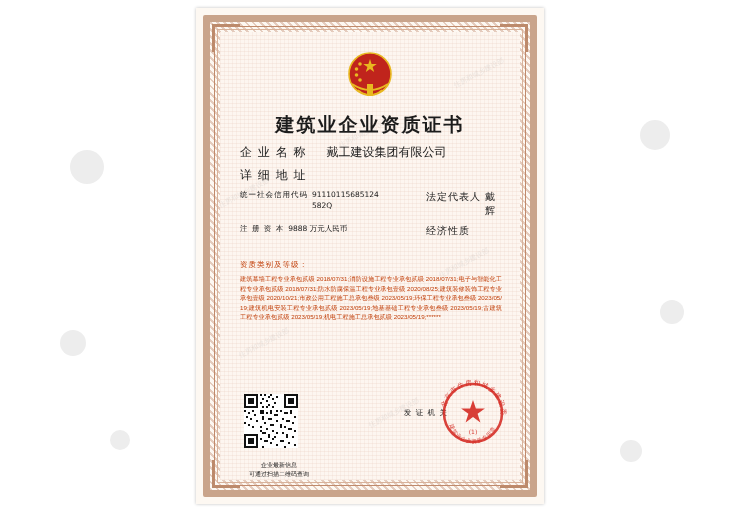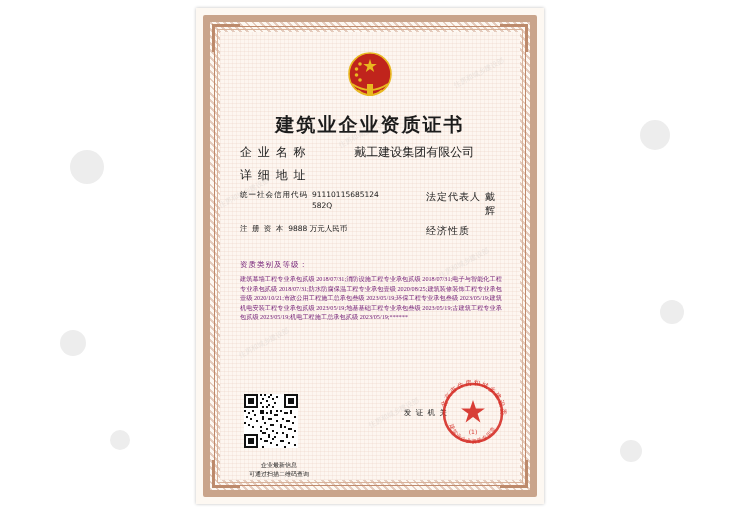--- a/index.html
+++ b/index.html
@@ -130,36 +130,35 @@
   }
   .row .lbl {
     flex: 0 0 auto;
     letter-spacing: 1px;
     white-space: nowrap;
   }
   .row .val {
     flex: 1 1 auto;
     padding-left: 20px;
     word-break: break-all;
-    text-align: center;
   }
   .row-2col { display: flex; align-items: flex-start; margin-bottom: 7px; gap: 46px; }
   .col-a { width: 140px; display: flex; font-size: 7.5px; line-height: 1.35; }
   .col-b { flex: 1; display: flex; font-size: 10px; line-height: 1.35; }
   .col-a .lbl, .col-b .lbl { flex: 0 0 auto; letter-spacing: 1px; white-space: nowrap; }
   .col-a .val, .col-b .val { padding-left: 4px; word-break: break-all; }
 
   
   .scope {
     position: absolute;
     left: 44px;
     top: 252px;
     width: 262px;
-    font-family: Liberation Serif, serif;
-    color: #701a75;
+    font-family: Liberation Sans, sans-serif;
+    color: #c2410c;
   }
   .scope-title {
     font-size: 7.5px;
     letter-spacing: 1px;
     margin-bottom: 4px;
   }
   .scope-body {
     font-size: 6.2px;
     line-height: 1.55;
     text-align: justify;

